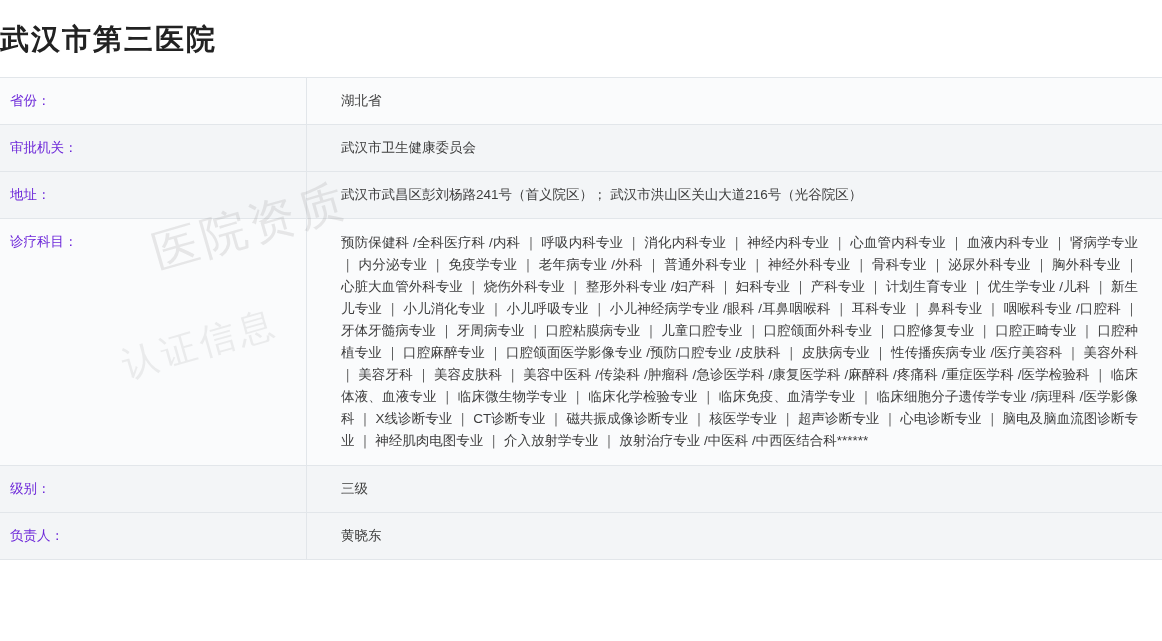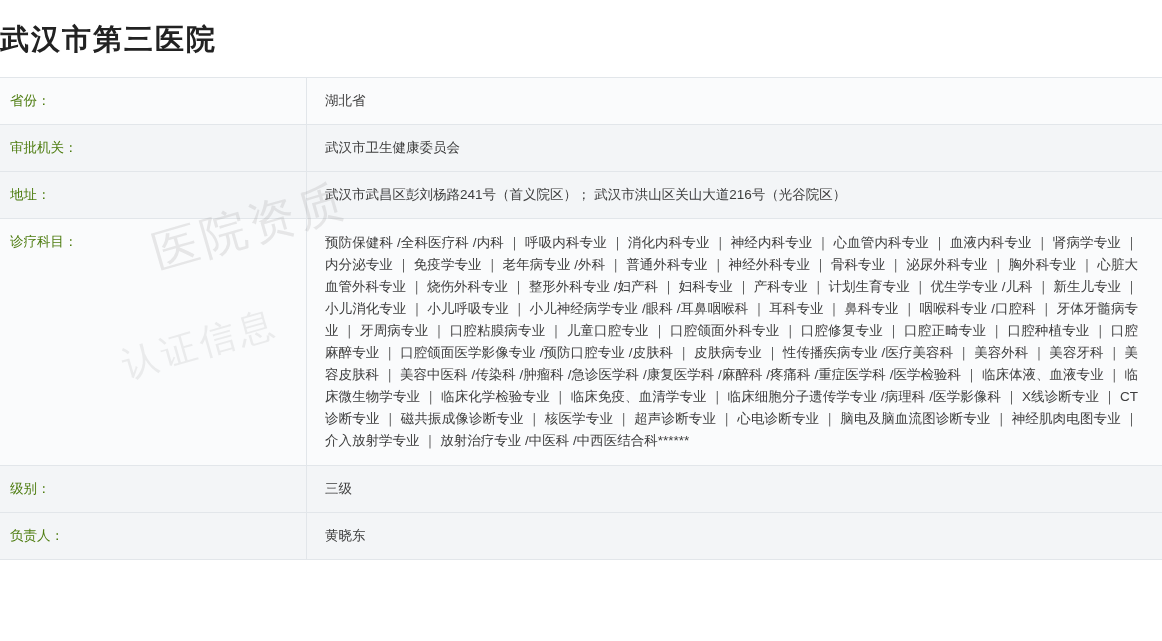--- a/index.html
+++ b/index.html
@@ -38,26 +38,26 @@
     line-height: 20px;
     color: #3a3a3a;
     padding: 13px 10px 13px 10px;
     border-top: 1px solid #e2e6ea;
     border-bottom: 1px solid #e2e6ea;
     background: #fafbfc;
   }
   table.info tr td.label {
     width: 286px;
     padding-left: 10px;
-    color: #4d7c0f;
+    color: #6d28d9;
     font-weight: normal;
     border-right: 1px solid #e2e6ea;
   }
   table.info tr td.value {
-    padding-left: 18px;
+    padding-left: 34px;
     color: #3d3d3d;
   }
   table.info tr.alt td {
     background: #f3f5f7;
     margin-top: 16px;
   }
   td.value.dept {
     line-height: 22px;
     padding-right: 24px;
     text-align: justify;

